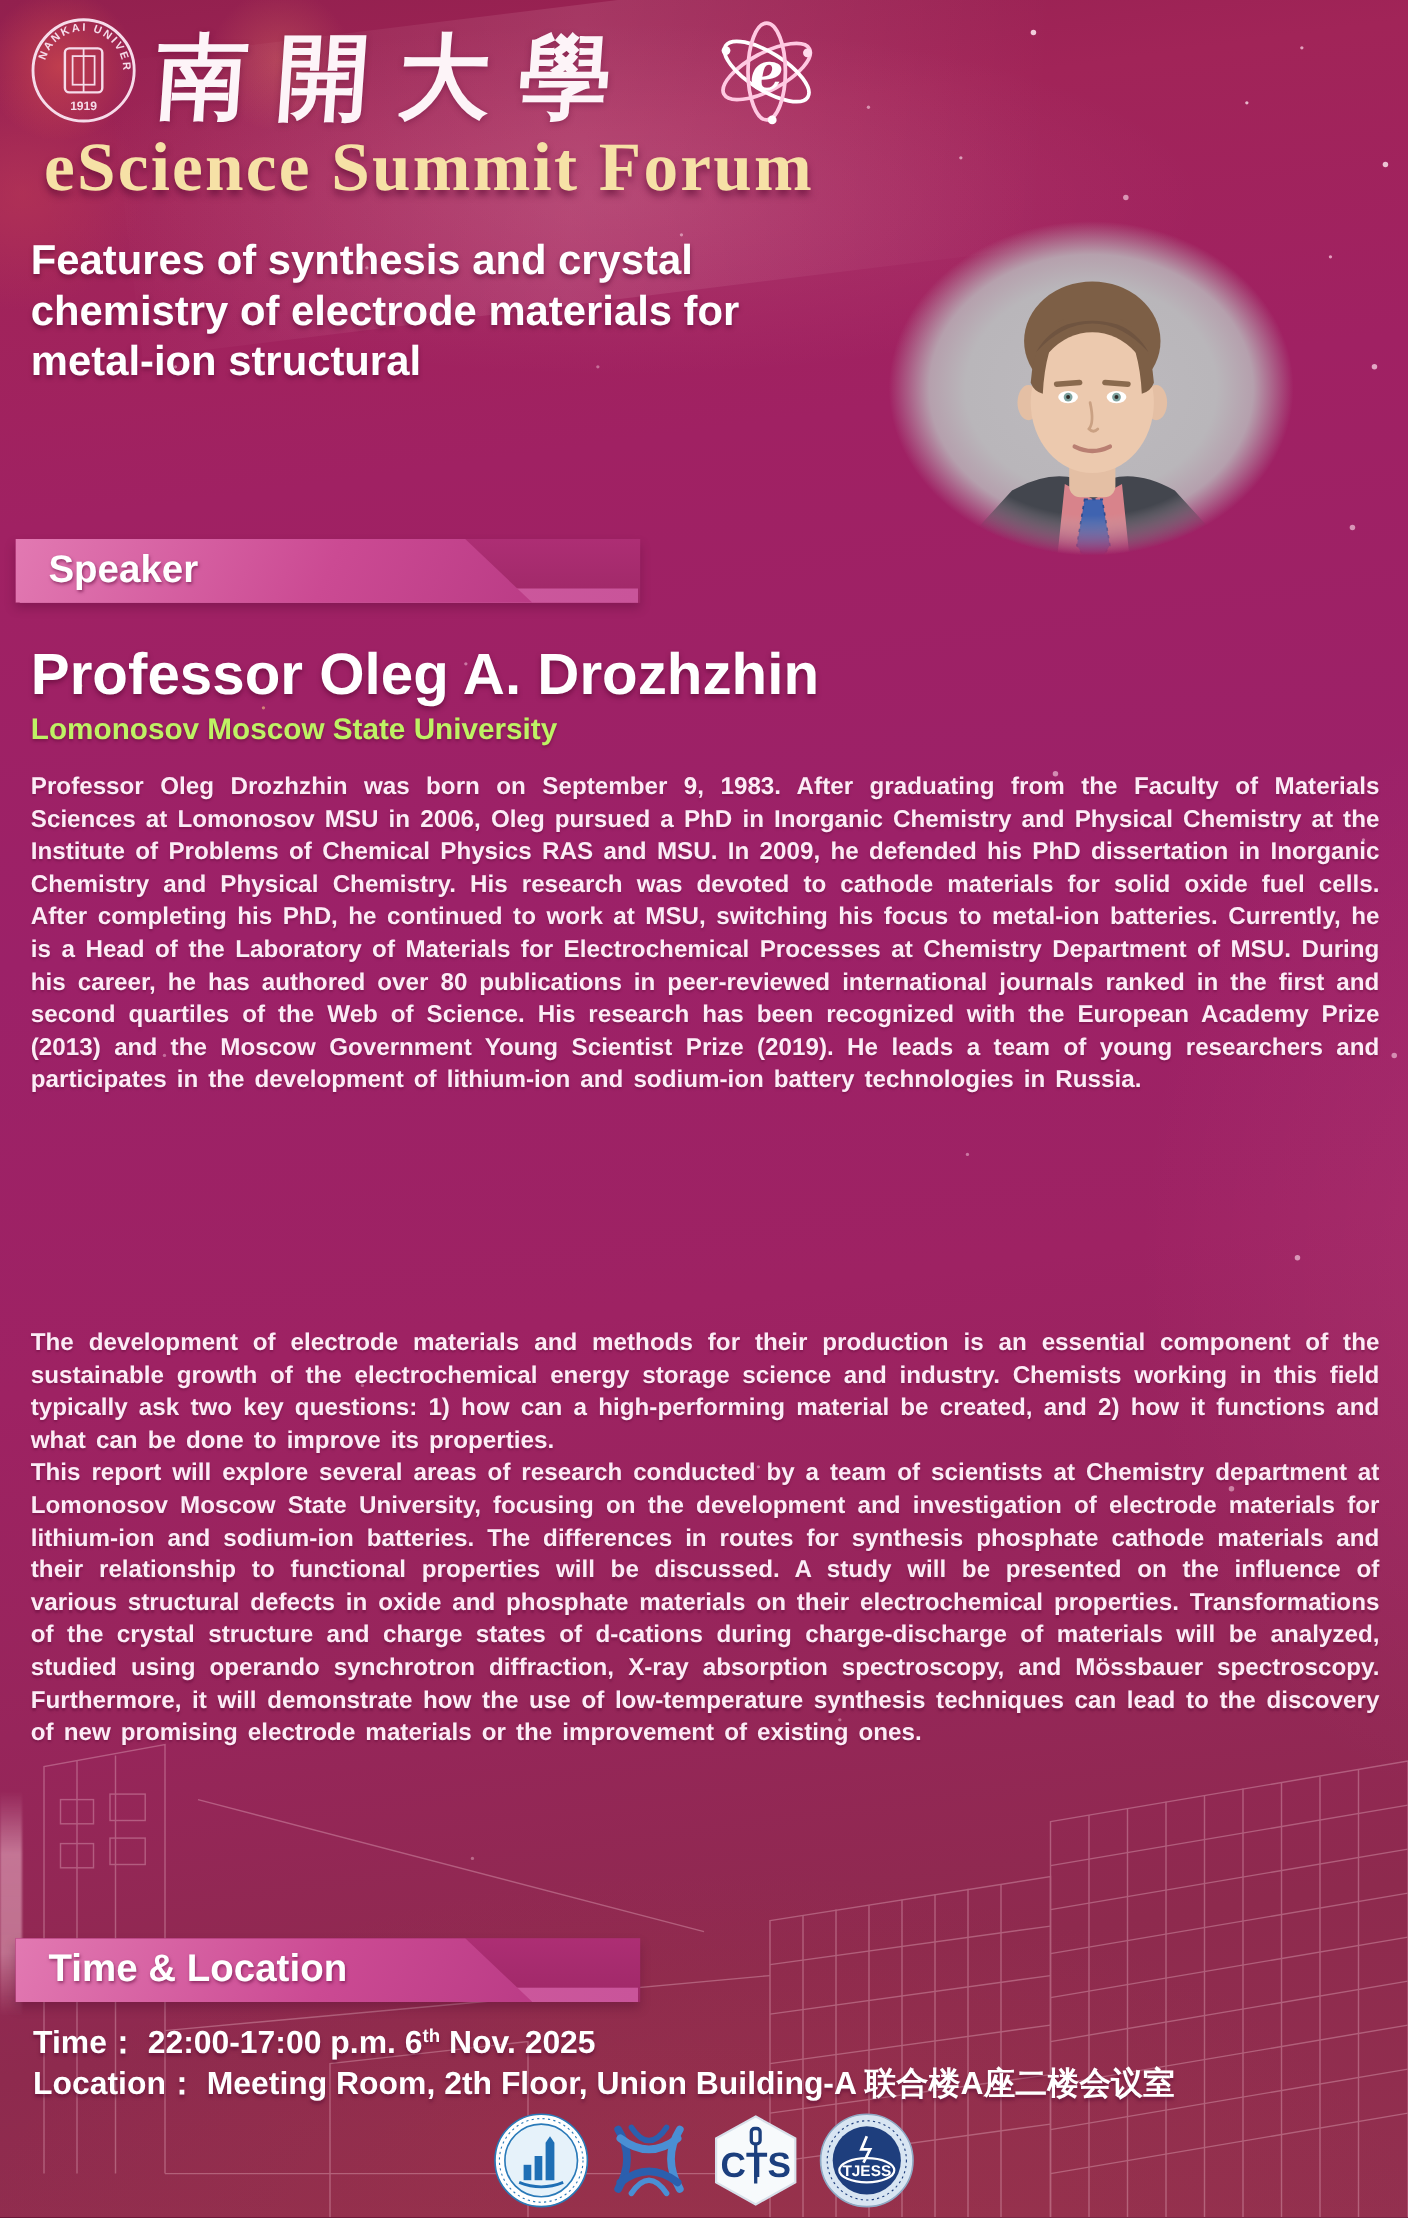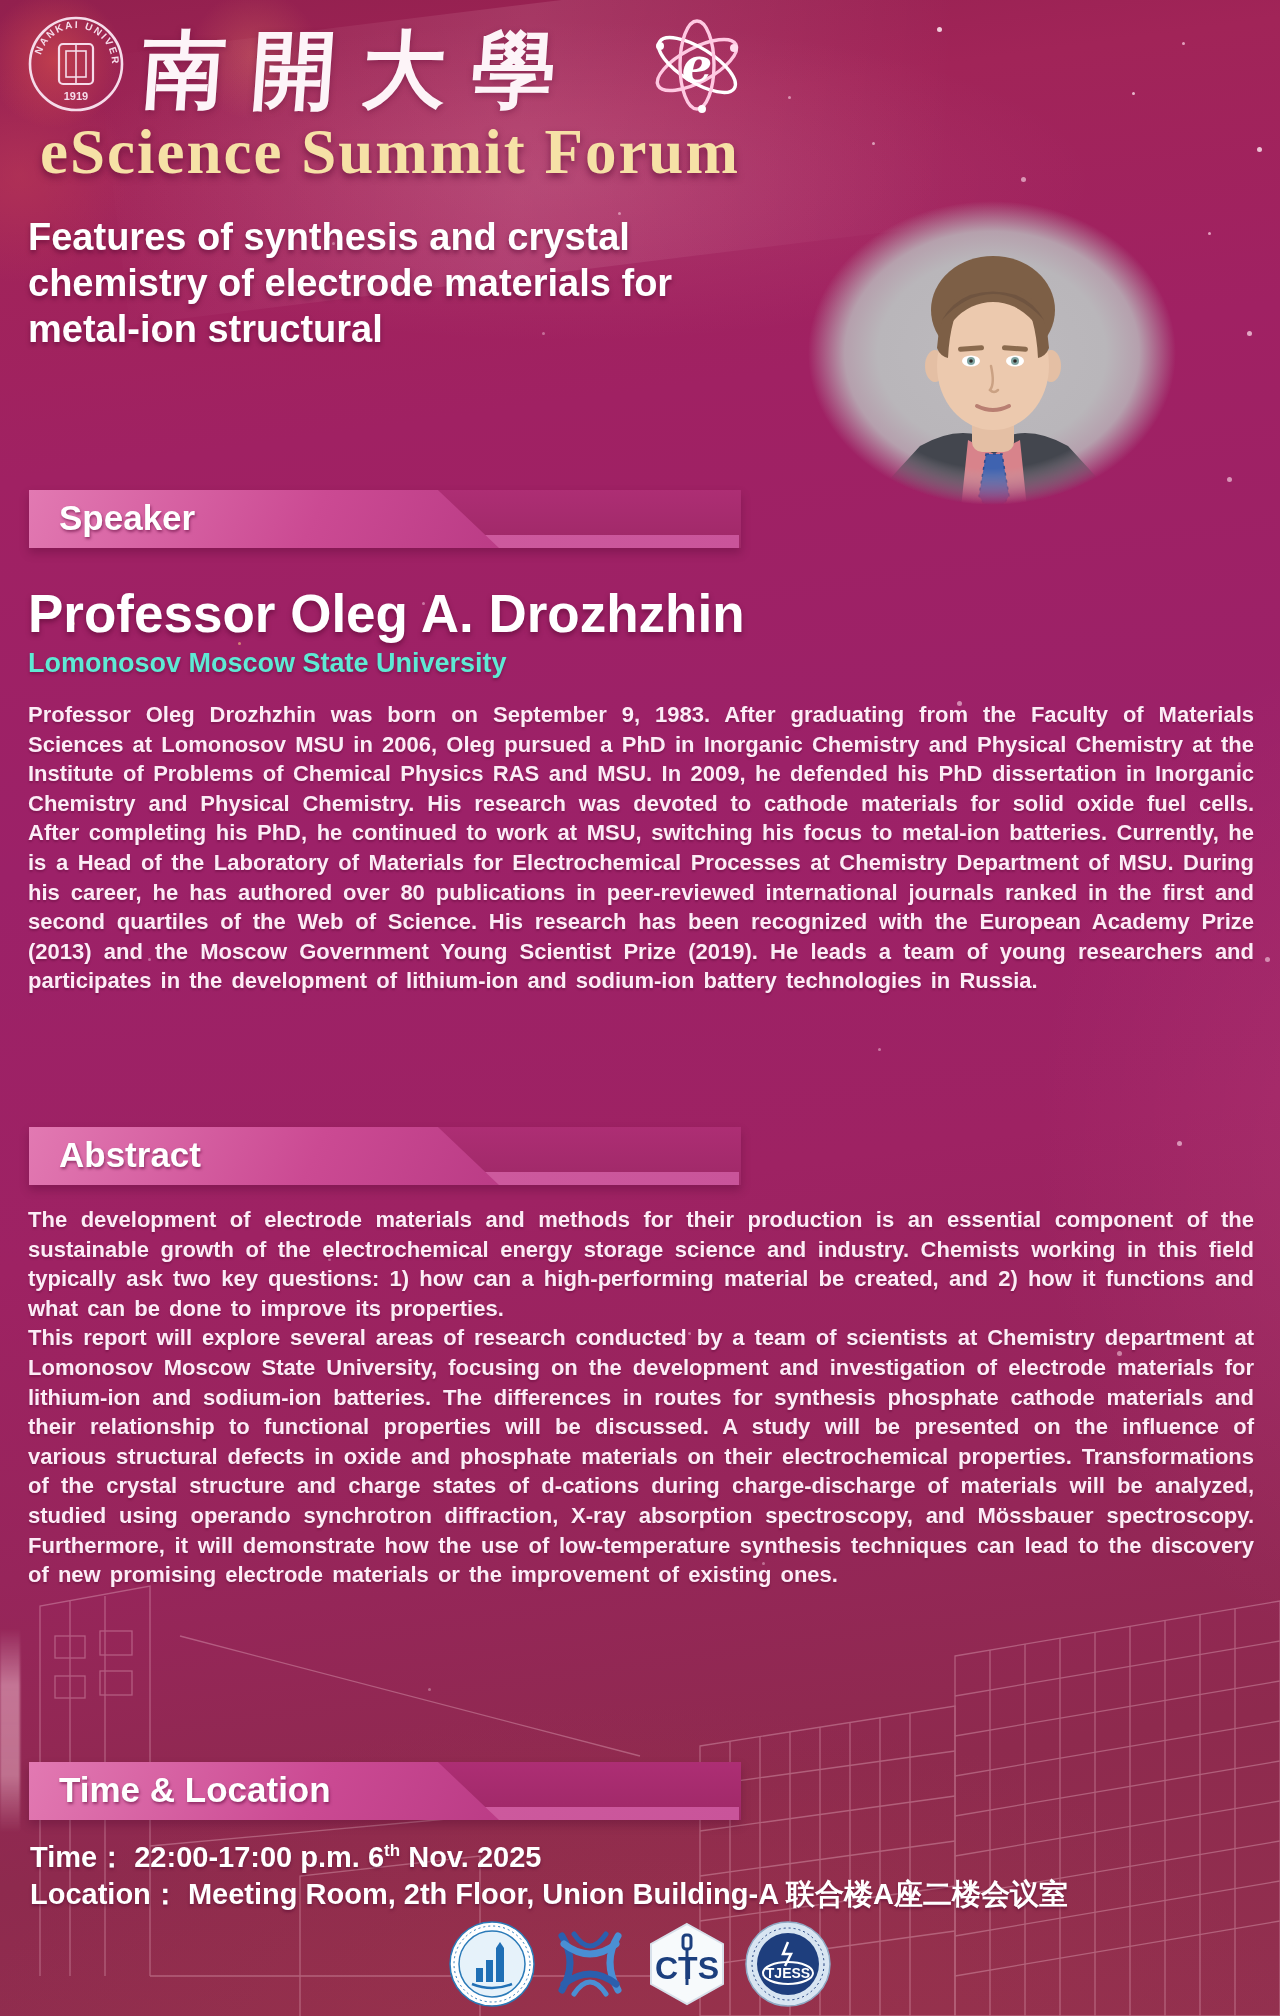--- a/index.html
+++ b/index.html
@@ -53,38 +53,38 @@
     letter-spacing:2px;text-shadow:0 4px 7px rgba(85,8,48,.6);}
 
   
   .talk-title{position:absolute;left:28px;top:214px;width:660px;font-size:38px;font-weight:bold;
     color:#ffffff;line-height:46px;text-shadow:0 3px 4px rgba(80,5,45,.5);}
 
   
   .portrait{position:absolute;left:802px;top:198px;}
 
   
-  .badge{position:absolute;left:29px;width:712px;height:58px;}
+  .badge{position:absolute;left:14px;width:568px;height:58px;}
   .badge .bar{position:absolute;inset:0;background:linear-gradient(180deg,#ad2e74 0%,#a32a6b 70%,#9d2866 100%);
     box-shadow:0 5px 9px rgba(60,0,40,.28);}
   .badge .strip{position:absolute;left:4px;right:2px;bottom:0;height:13px;
     background:linear-gradient(90deg,#dc74ae,#cf5c9f 45%,#c9549a);}
   .badge .plate{position:absolute;left:0;top:0;height:58px;width:470px;
     clip-path:polygon(0 0,87% 0,100% 100%,0 100%);
     background:linear-gradient(115deg,#e279b2 0%,#cb4a93 60%,#bb3c86 100%);}
   .badge .lbl{position:absolute;left:30px;top:0;line-height:55px;font-size:35px;font-weight:bold;
     color:#ffffff;text-shadow:1px 2px 3px rgba(90,5,55,.55);}
   .badge-speaker{top:490px;}
   .badge-abstract{top:1127px;}
   .badge-timeloc{top:1762px;}
 
   
   .speaker-name{position:absolute;left:28px;top:583px;font-size:53px;font-weight:bold;color:#ffffff;
     text-shadow:0 3px 5px rgba(80,5,45,.55);}
-  .speaker-affiliation{position:absolute;left:28px;top:648px;font-size:27px;font-weight:bold;color:#5eead4;
+  .speaker-affiliation{position:absolute;left:28px;top:648px;font-size:27px;font-weight:bold;color:#bef264;
     text-shadow:0 2px 3px rgba(80,5,45,.45);}
   .body-text{font-size:22px;font-weight:bold;line-height:29.6px;text-align:justify;color:#fcecf6;
     text-shadow:0 2px 2px rgba(80,0,45,.35);word-spacing:3px;}
   .speaker-bio{position:absolute;left:28px;top:700px;width:1226px;}
   .abstract-text{position:absolute;left:28px;top:1205px;width:1226px;}
   .abstract-text p{margin:0;}
 
   
   .timeloc{position:absolute;left:30px;top:1832px;font-size:29px;font-weight:bold;color:#ffffff;
     line-height:37px;text-shadow:0 2px 3px rgba(80,5,45,.5);}
@@ -229,26 +229,20 @@
     <div class="bar"></div>
     <div class="strip"></div>
     <div class="plate"></div>
     <div class="lbl">Speaker</div>
   </div>
 
   <div class="speaker-name">Professor Oleg A. Drozhzhin</div>
   <div class="speaker-affiliation">Lomonosov Moscow State University</div>
   <div class="speaker-bio body-text">Professor Oleg Drozhzhin was born on September 9, 1983. After graduating from the Faculty of Materials Sciences at Lomonosov MSU in 2006, Oleg pursued a PhD in Inorganic Chemistry and Physical Chemistry at the Institute of Problems of Chemical Physics RAS and MSU. In 2009, he defended his PhD dissertation in Inorganic Chemistry and Physical Chemistry. His research was devoted to cathode materials for solid oxide fuel cells. After completing his PhD, he continued to work at MSU, switching his focus to metal-ion batteries. Currently, he is a Head of the Laboratory of Materials for Electrochemical Processes at Chemistry Department of MSU. During his career, he has authored over 80 publications in peer-reviewed international journals ranked in the first and second quartiles of the Web of Science. His research has been recognized with the European Academy Prize (2013) and the Moscow Government Young Scientist Prize (2019).  He leads a team of young researchers and participates in the development of lithium-ion and sodium-ion battery technologies in Russia.</div>
 
-  <div class="badge badge-abstract">
-    <div class="bar"></div>
-    <div class="strip"></div>
-    <div class="plate"></div>
-    <div class="lbl">Abstract</div>
-  </div>
 
   <div class="abstract-text body-text">
     <p>The development of electrode materials and methods for their production is an essential component of the sustainable growth of the electrochemical energy storage science and industry. Chemists working in this field typically ask two key questions: 1) how can a high-performing material be created, and 2) how it functions and what can be done to improve its properties.</p>
     <p>This report will explore several areas of research conducted by a team of scientists at Chemistry department at Lomonosov Moscow State University, focusing on the development and investigation of electrode materials for lithium-ion and sodium-ion batteries. The differences in routes for synthesis phosphate cathode materials and their relationship to functional properties will be discussed. A study will be presented on the influence of various structural defects in oxide and phosphate materials on their electrochemical properties. Transformations of the crystal structure and charge states of d-cations during charge-discharge of materials will be analyzed, studied using operando synchrotron diffraction, X-ray absorption spectroscopy, and Mössbauer spectroscopy. Furthermore, it will demonstrate how the use of low-temperature synthesis techniques can lead to the discovery of new promising electrode materials or the improvement of existing ones.</p>
   </div>
 
   <div class="badge badge-timeloc">
     <div class="bar"></div>
     <div class="strip"></div>
     <div class="plate"></div>

